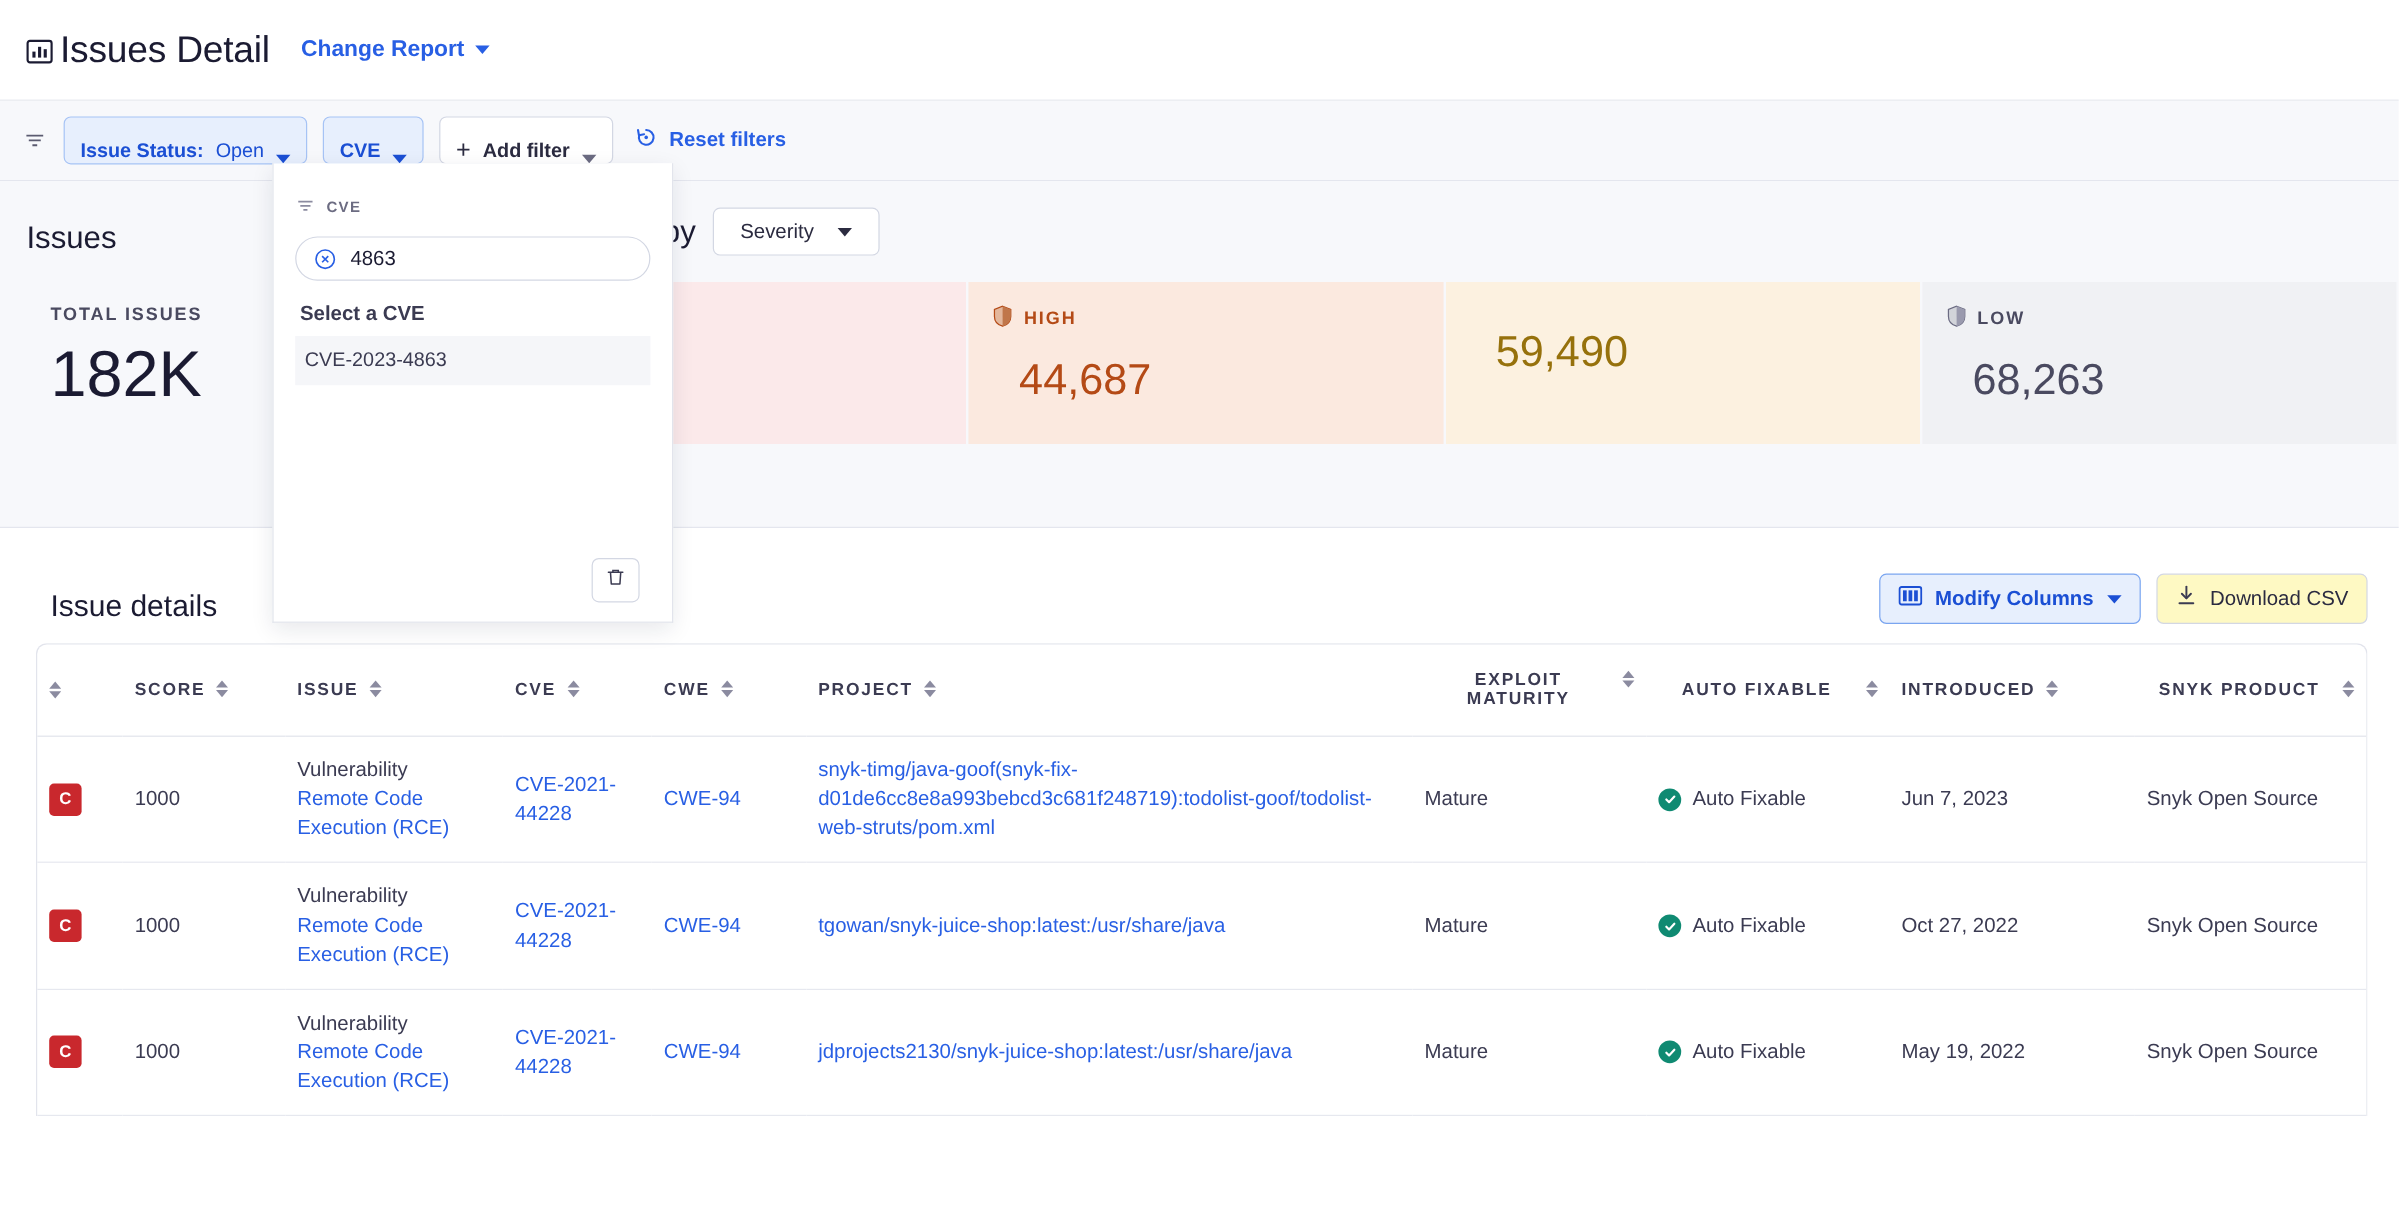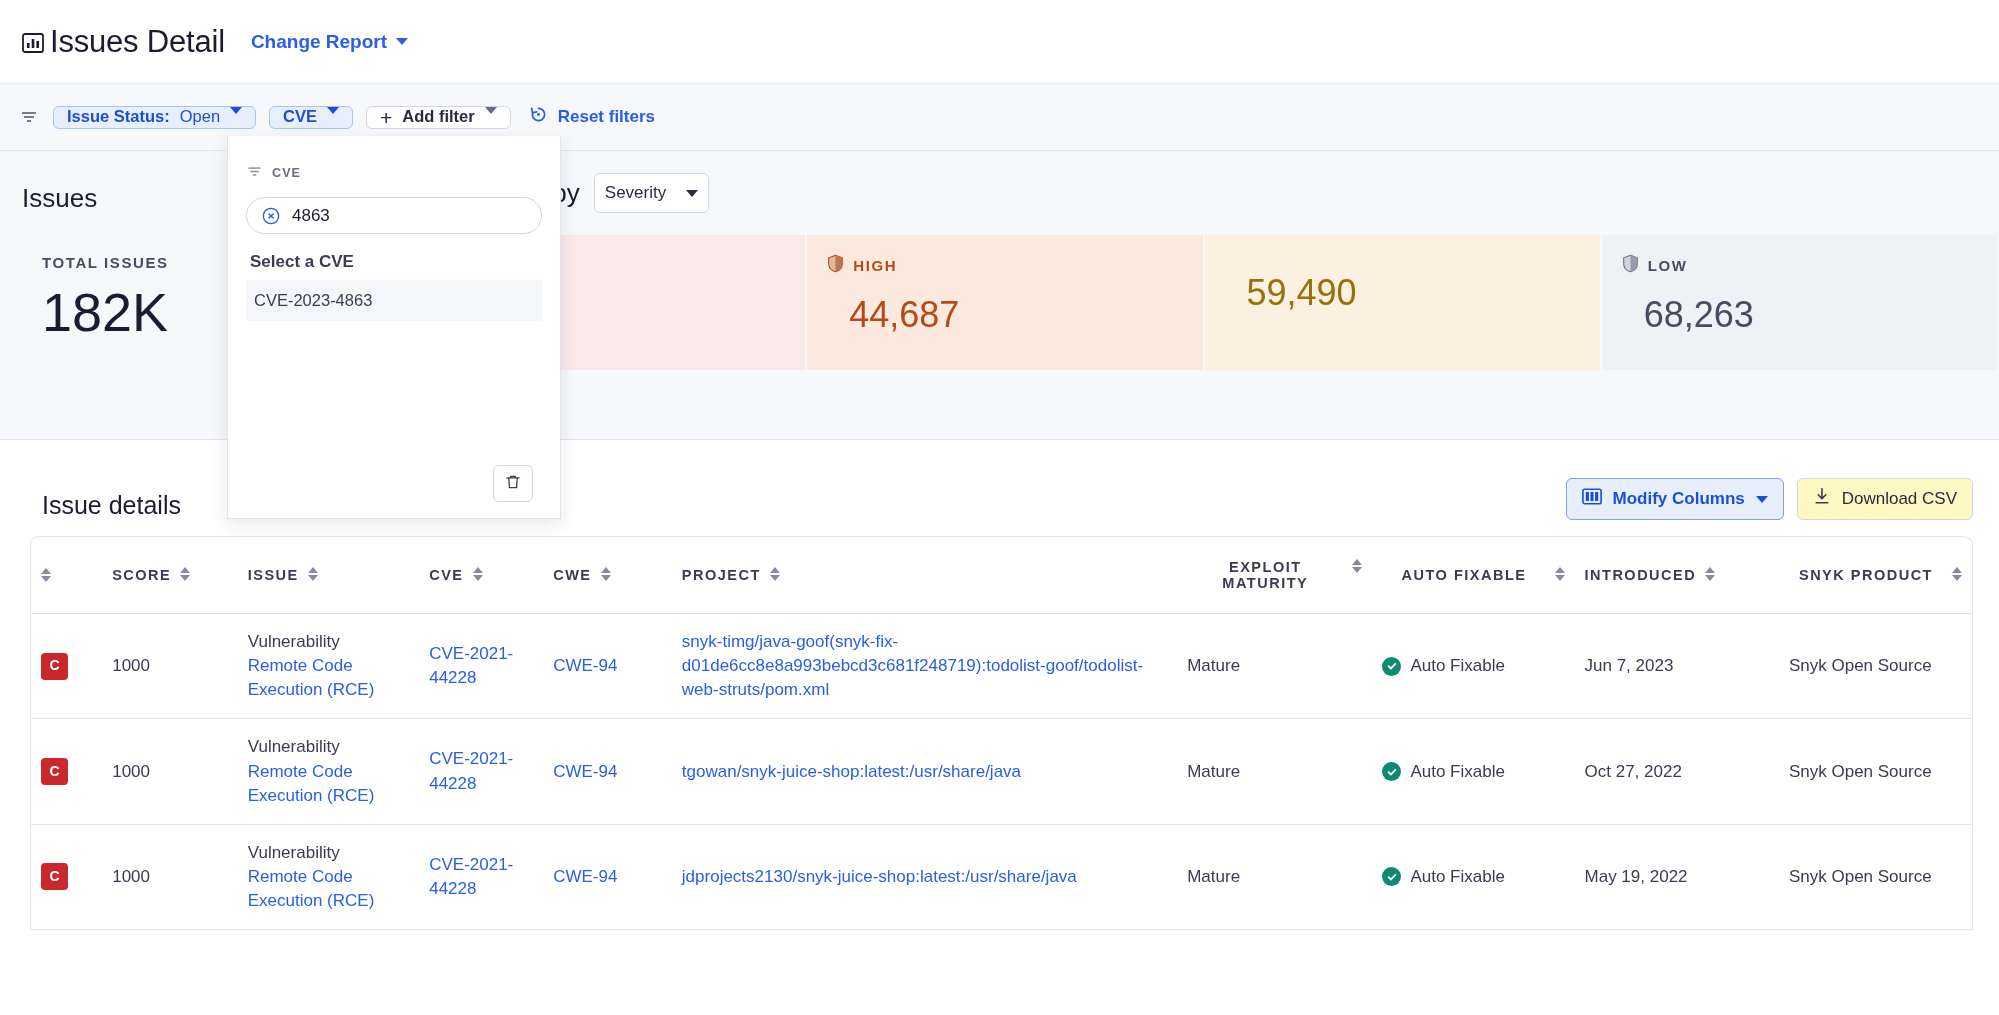--- a/index.html
+++ b/index.html
@@ -52,23 +52,23 @@
     height: 67px;
     background: #f7f8fb;
     border-bottom: 1px solid #e4e6ee;
     display: flex; align-items: center;
     padding-left: 18px;
     gap: 13px;
     position: relative;
   }
   .filter-glyph { width: 22px; height: 22px; display:flex;align-items:center;justify-content:center; color:#5b5b70;}
   .chip {
-    height: 23px;
+    height: 40px;
     border-radius: 6px;
-    display: flex; align-items: flex-start;
+    display: flex; align-items: flex-end;
     gap: 10px;
     padding: 0 13px;
     font-size: 16.5px;
     cursor: pointer;
     white-space: nowrap;
   }
   .chip.active {
     background: #e7effd;
     border: 1.6px solid #a6c3f5;
     color: #1b4fd4;
@@ -159,21 +159,21 @@
     margin: 10px 0 0 22px;
   }
   .issues-by {
     position: absolute;
     left: 470px; top: 22px;
     display:flex; align-items:center; gap:14px;
     font-size: 26px; color:#1b1b32;
   }
   .sev-select {
     border:1.3px solid #d3d7e3; background:#fff;
-    border-radius:6px; height:40px; padding:0 10px;
+    border-radius:6px; height:40px; padding:0 22px;
     display:flex;align-items:center;gap:20px;
     font-size:17px; color:#2b2b40; cursor:pointer;
   }
   .cards {
     display:flex;
     position:absolute; left:0; top:84px; right:0;
     height: 135px;
   }
   .card-total {
     width: 410px;

